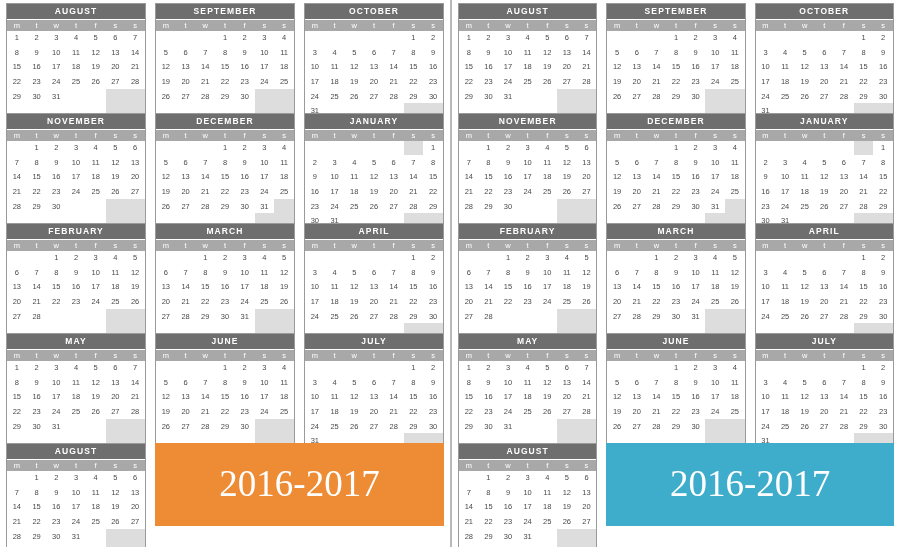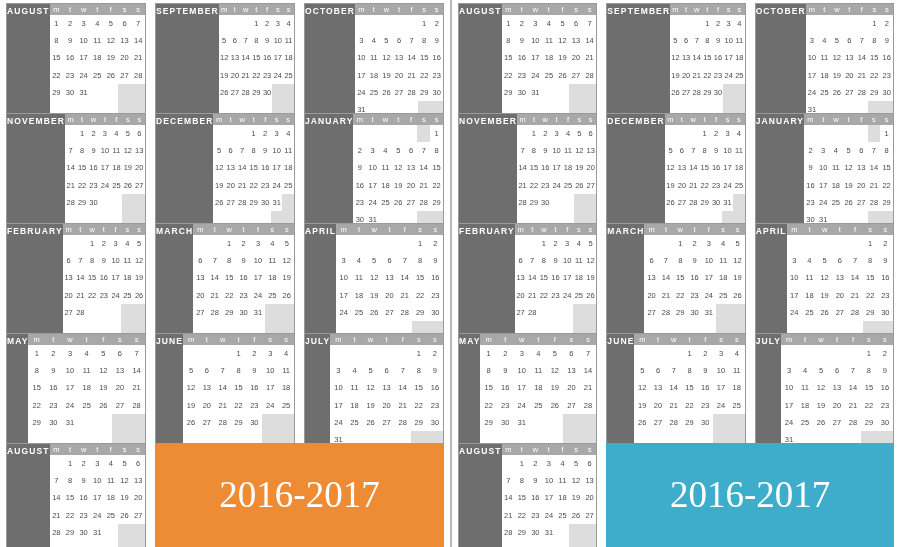--- a/index.html
+++ b/index.html
@@ -36,21 +36,21 @@
     column-gap: 9px;
     row-gap: 0px;
   }
   .month {
     box-sizing: border-box;
     border: 1px solid #9a9a9a;
     background: #ffffff;
     height: 116px;
     overflow: hidden;
     display: flex;
-    flex-direction: row;
+    flex-direction: column;
   }
   .month-title {
     background: #6e6e6e;
     color: #ffffff;
     font-size: 8.5px;
     font-weight: bold;
     letter-spacing: 1.1px;
     text-align: center;
     padding: 3px 0 3px 0;
     line-height: 1;
@@ -82,21 +82,21 @@
     background: #ffffff;
   }
   td.we { background: #dddddd; }
   td.gn { background: #c5dd96; }
   td.rd { background: #e0999c; }
   td.empty { background: #ffffff; }
   td.empty.we { background: #dddddd; }
 
   .title-card {
     grid-column: 2 / span 2;
-    height: 105px;
+    height: 83px;
     box-sizing: border-box;
     display: flex;
     flex-direction: column;
     align-items: center;
     justify-content: center;
     color: #ffffff;
   }
   .title-card.orange { background: #ee8b35; }
   .title-card.blue   { background: #3eadcc; }
   .tc-year {

